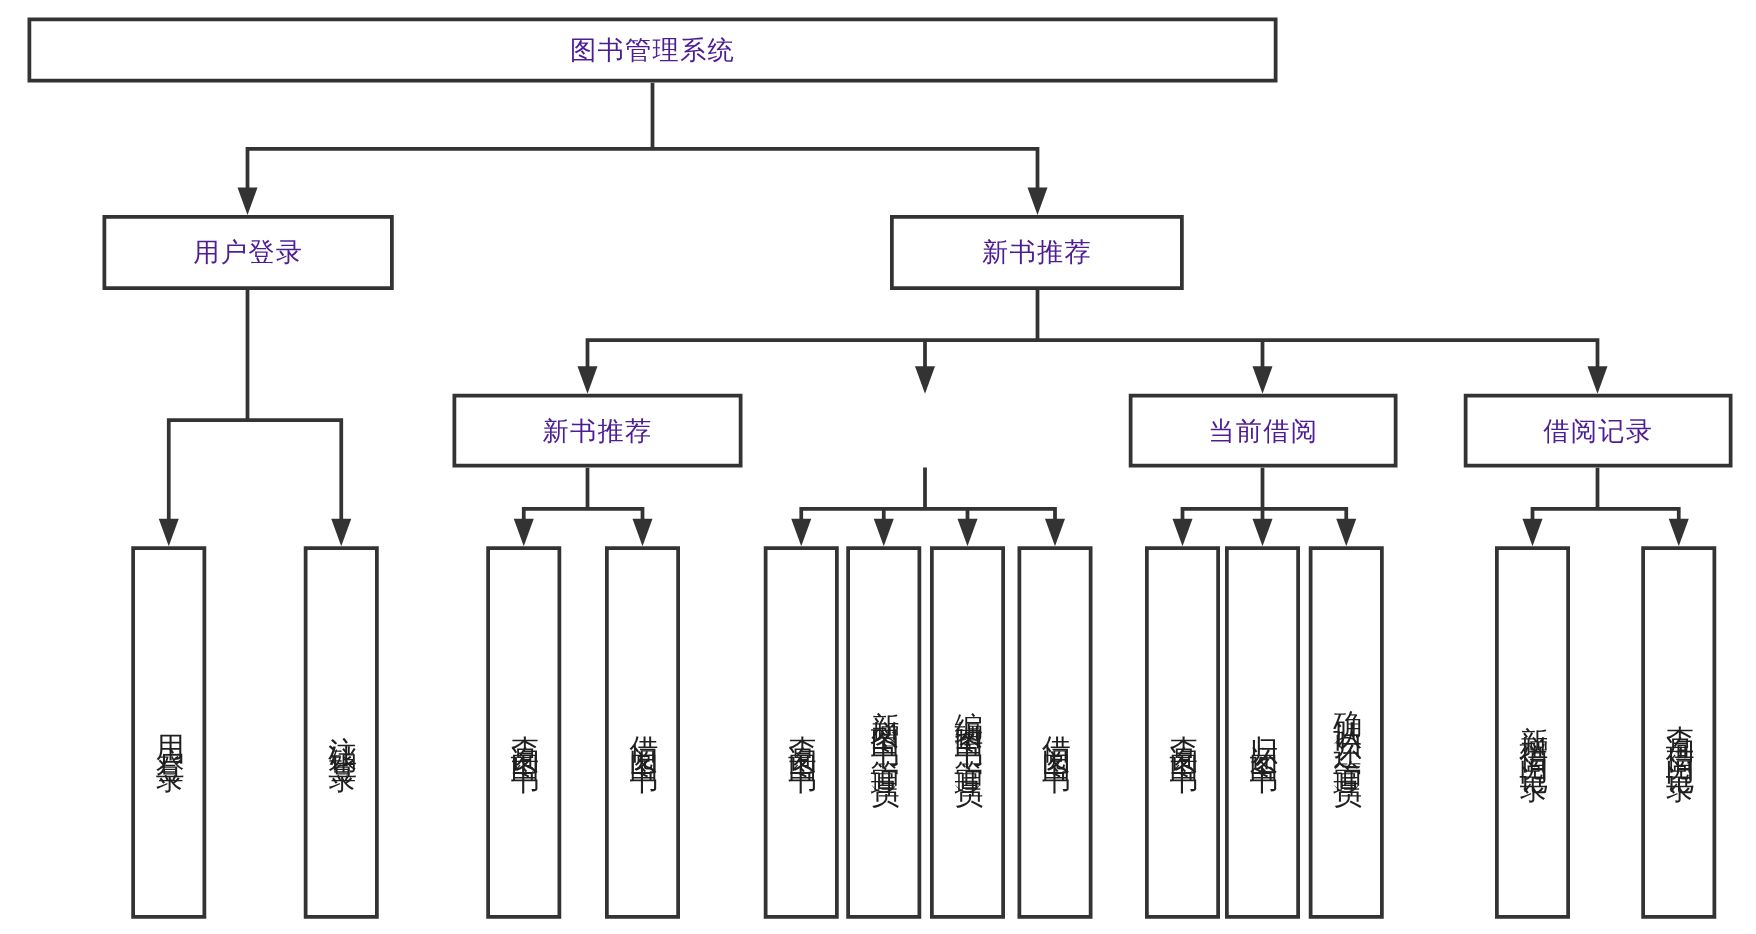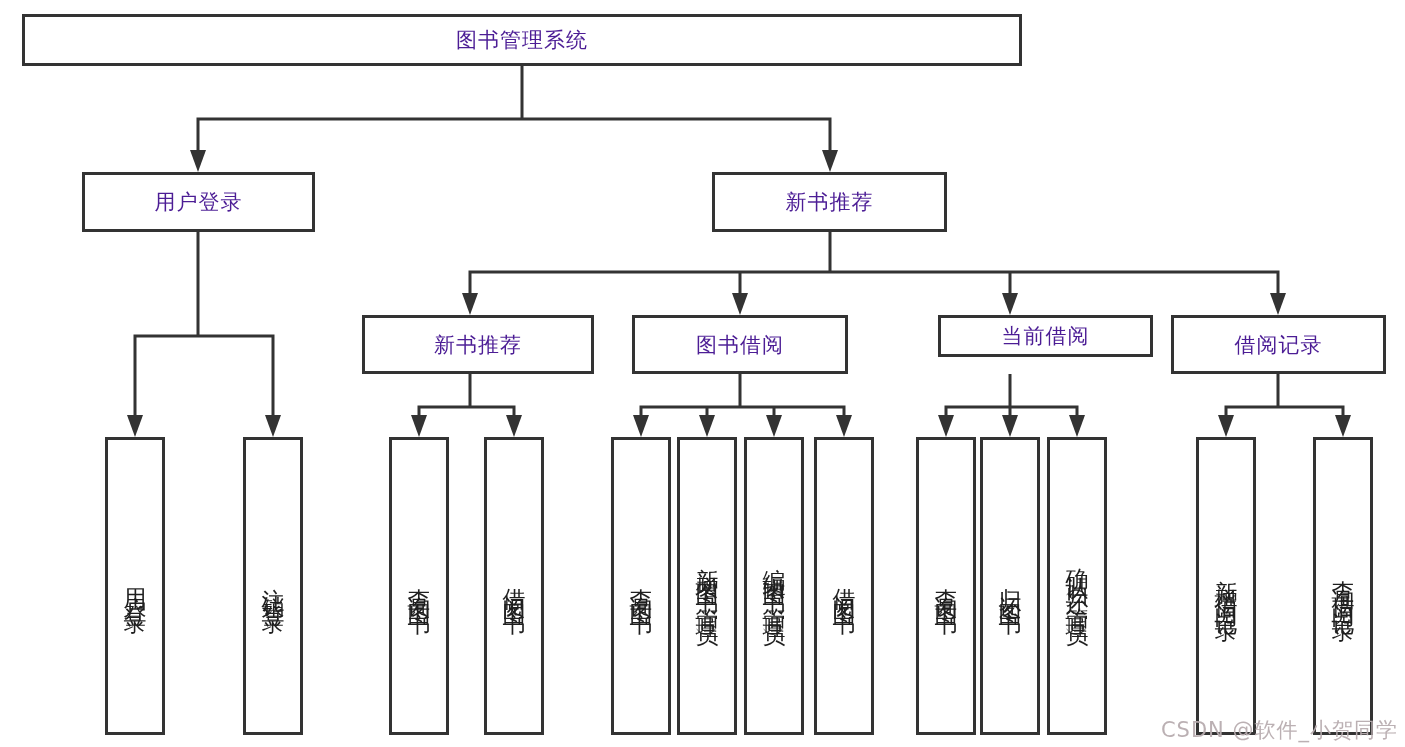--- a/index.html
+++ b/index.html
@@ -66,21 +66,21 @@
     white-space: nowrap;
   }
   
   #root-box   { left: 22px;   top: 14px;  width: 1000px; height: 52px; }
   
   #b-user     { left: 82px;   top: 172px; width: 233px;  height: 60px; }
   #b-mgmt     { left: 712px;  top: 172px; width: 235px;  height: 60px; }
   
   #b-newbook  { left: 362px;  top: 315px; width: 232px;  height: 59px; }
   #b-borrow   { left: 632px;  top: 315px; width: 216px;  height: 59px; }
-  #b-current  { left: 903px;  top: 315px; width: 215px;  height: 42px; margin-left: 35px; }
+  #b-current  { left: 903px;  top: 315px; width: 215px;  height: 59px; }
   #b-records  { left: 1171px; top: 315px; width: 215px;  height: 59px; }
   
   #l-userlogin { left: 105px; }
   #l-logout    { left: 243px; }
   #l-query1    { left: 389px; }
   #l-borrow1   { left: 484px; }
   #l-query2    { left: 611px; }
   #l-add2      { left: 677px; }
   #l-edit2     { left: 744px; }
   #l-borrow2   { left: 814px; }
@@ -155,23 +155,20 @@
   <div class="hbox" id="b-user">
     <span class="lbl">用户登录</span>
   </div>
   <div class="hbox" id="b-mgmt">
     <span class="lbl">新书推荐</span>
   </div>
 
   <div class="hbox" id="b-newbook">
     <span class="lbl">新书推荐</span>
   </div>
-  <div class="hbox" id="b-borrow">
-    <span class="lbl">图书借阅</span>
-  </div>
   <div class="hbox" id="b-current">
     <span class="lbl">当前借阅</span>
   </div>
   <div class="hbox" id="b-records">
     <span class="lbl">借阅记录</span>
   </div>
 
   <div class="vbox" id="l-userlogin">
     <span class="lbl">用户登录</span>
   </div>
@@ -209,14 +206,13 @@
     <span class="lbl">确认归还（管理员）</span>
   </div>
 
   <div class="vbox" id="l-addrec">
     <span class="lbl">新增借阅记录</span>
   </div>
   <div class="vbox" id="l-queryrec">
     <span class="lbl">查询借阅记录</span>
   </div>
 
-  <div id="watermark">CSDN @软件_小贺同学</div>
 </div>
 
 </body></html>

